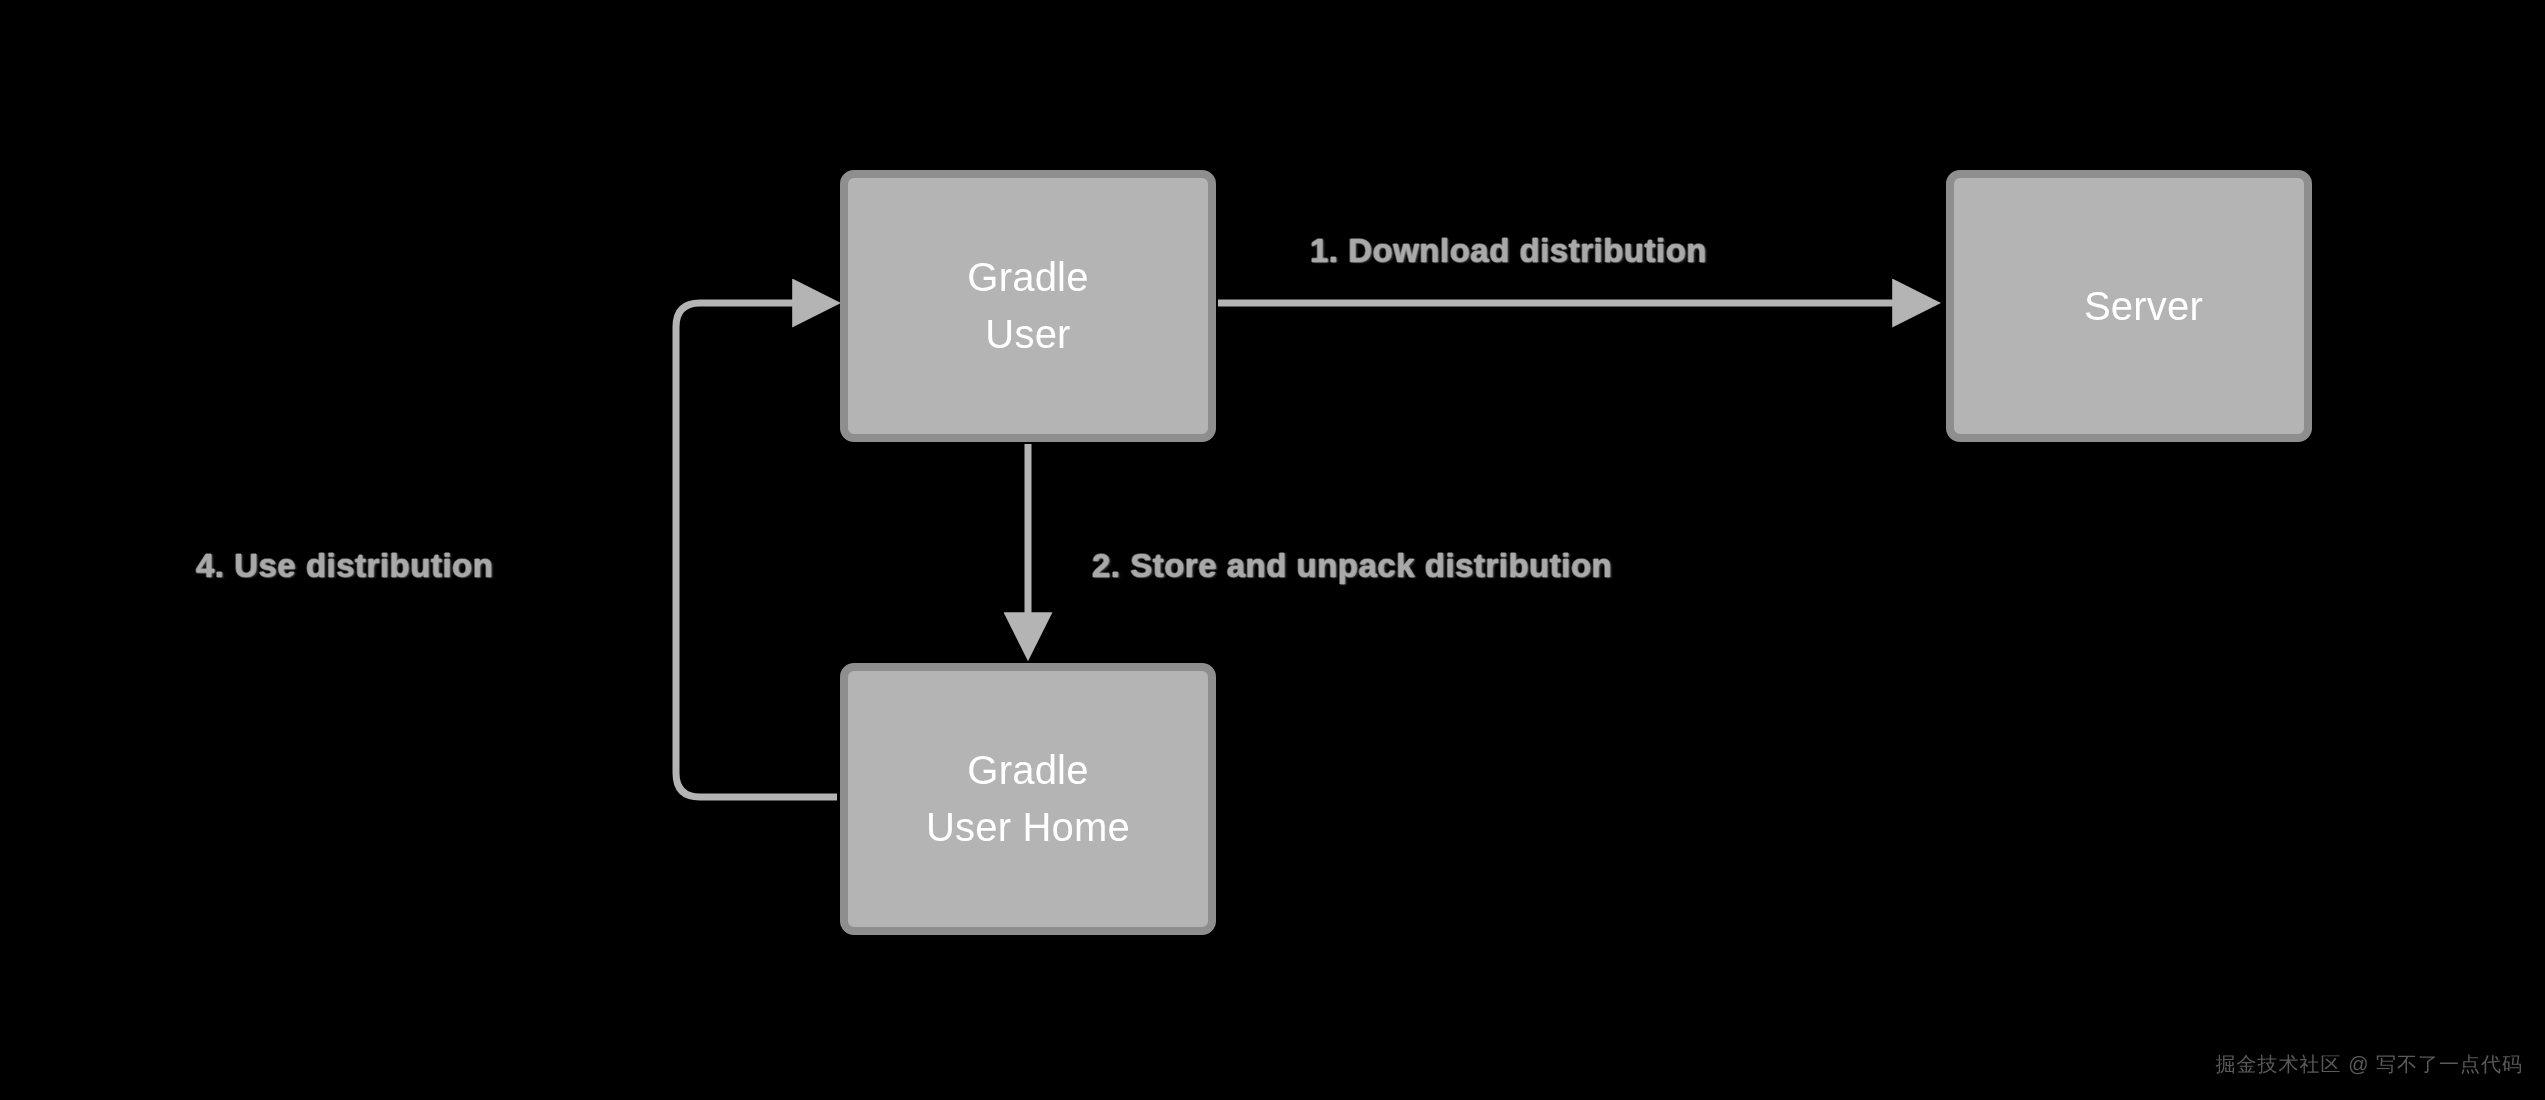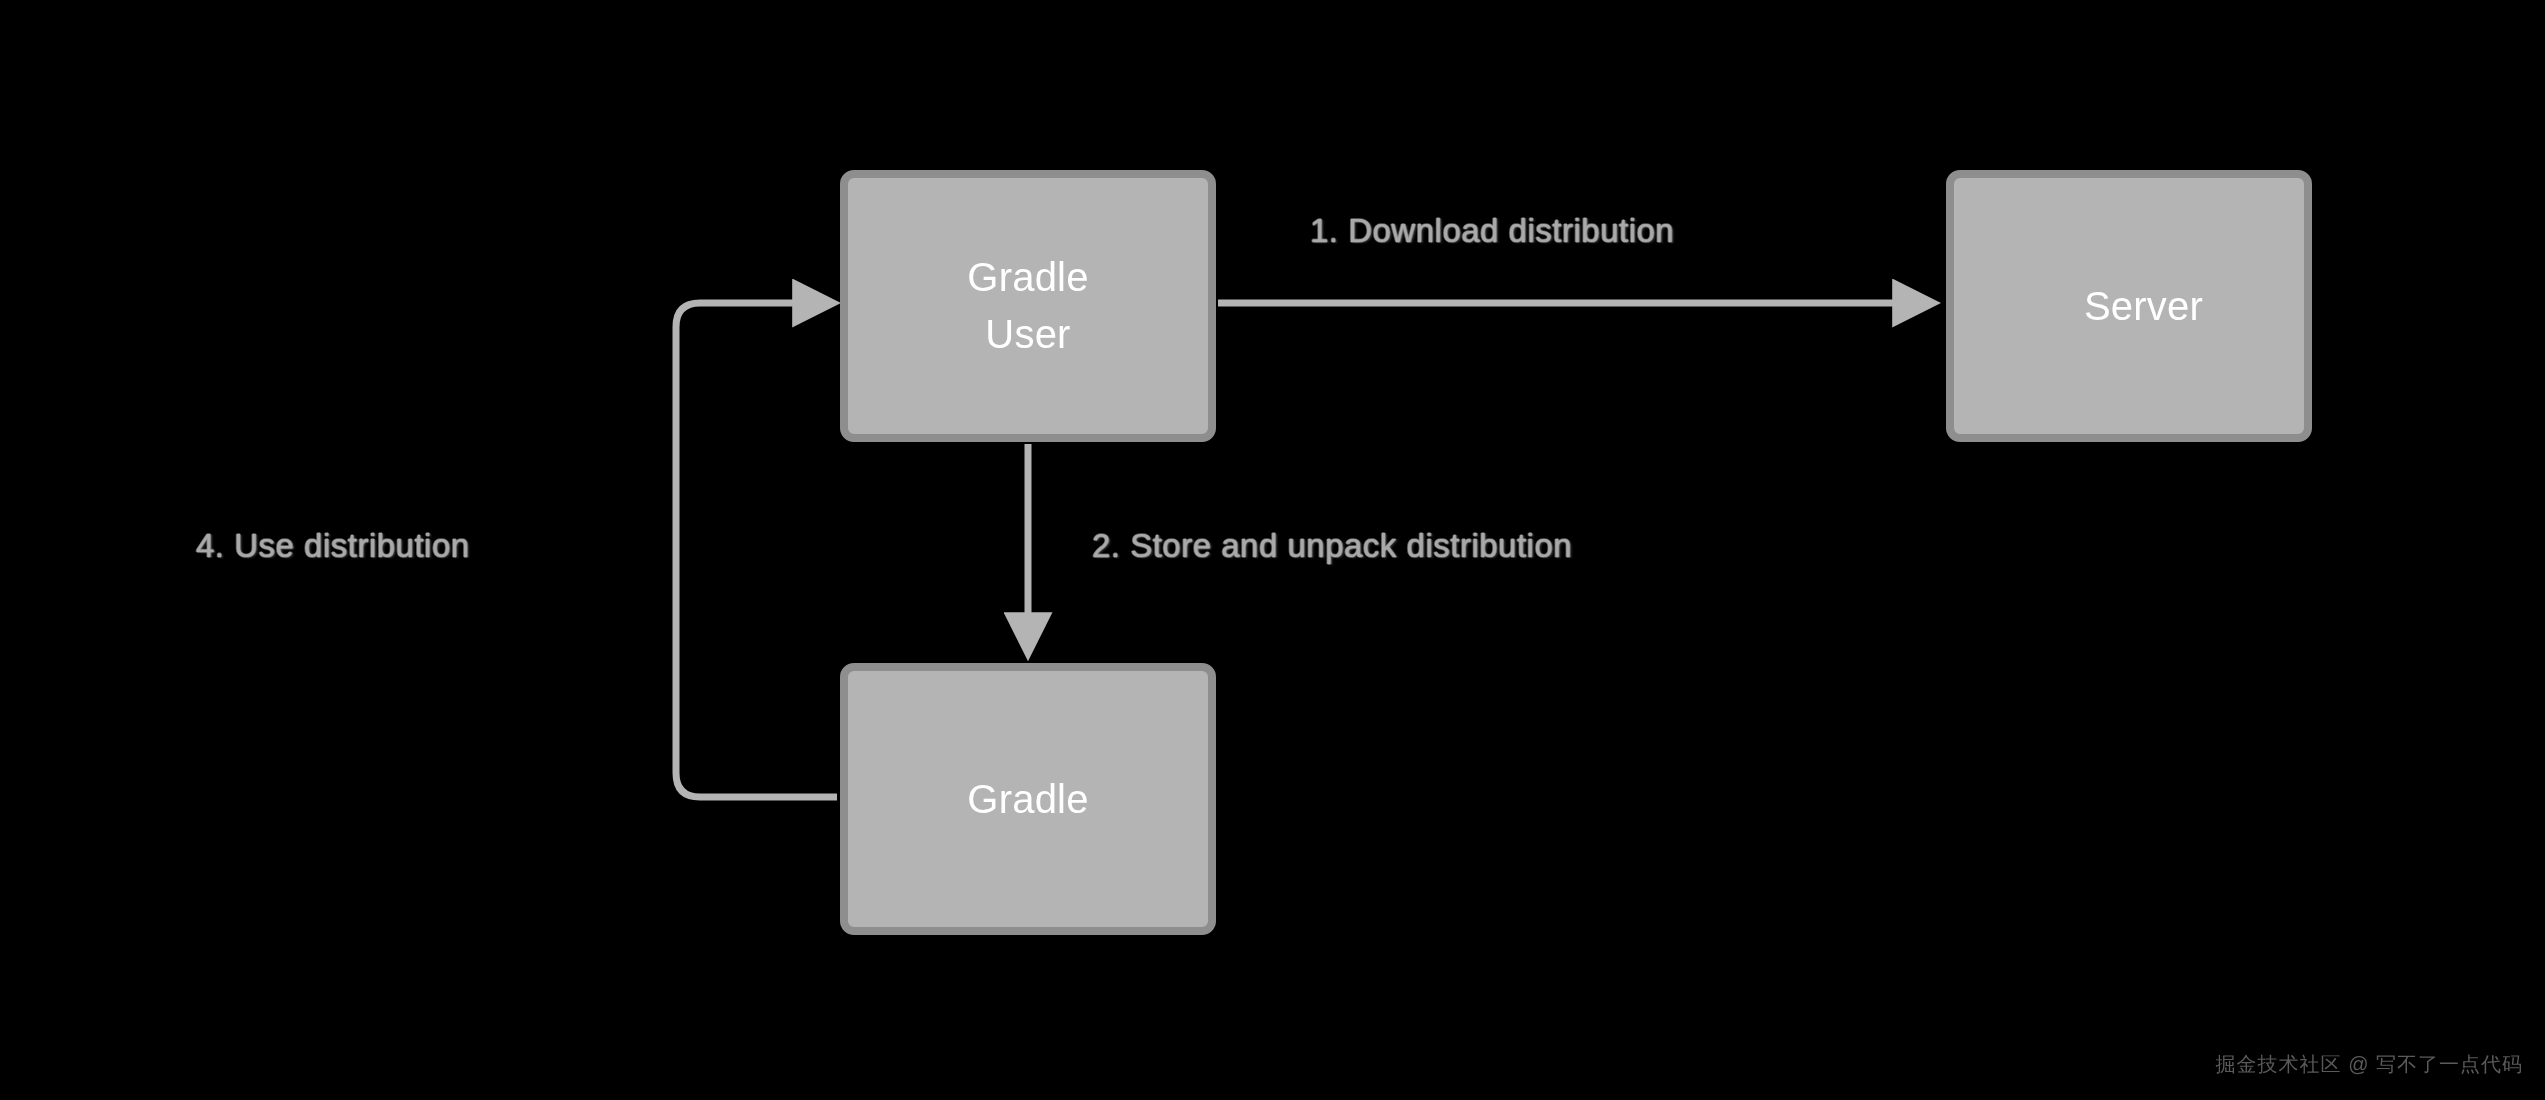--- a/index.html
+++ b/index.html
@@ -48,31 +48,32 @@
     left: 0; top: 0;
     width: 2545px;
     height: 1100px;
     pointer-events: none;
   }
 
   
   .edge-label {
     position: absolute;
     color: #a9a9a9;
-    font-weight: normal;
+    font-weight: bold;
     font-size: 33px;
     letter-spacing: 0.5px;
     white-space: nowrap;
     text-shadow:
        1px 0 0 rgba(169,169,169,0.55),
       -1px 0 0 rgba(169,169,169,0.55),
        0 1px 0 rgba(169,169,169,0.45),
        0 -1px 0 rgba(169,169,169,0.45),
        2px 1px 2px rgba(140,140,140,0.35);
     filter: blur(0.45px);
+    margin-top: 20px;
   }
   #label-download { left: 1310px; top: 212px; }
   #label-store    { left: 1092px; top: 527px; }
   #label-use      { left: 196px;  top: 527px; }
 
   
   #watermark {
     position: absolute;
     right: 22px;
     bottom: 22px;
@@ -107,20 +108,21 @@
     <span class="line">Gradle</span>
     <span class="line">User</span>
   </div>
 
   <div class="node" id="node-server">
     <span class="line">Server</span>
   </div>
 
   <div class="node" id="node-gradle-user-home">
     <span class="line">Gradle</span>
+    <span class="line">User Home</span>
   </div>
 
   <div class="edge-label" id="label-download">1. Download distribution</div>
 
   <div class="edge-label" id="label-store">2. Store and unpack distribution</div>
 
   <div class="edge-label" id="label-use">4. Use distribution</div>
 
   <div id="watermark">掘金技术社区 @ 写不了一点代码</div>
 

